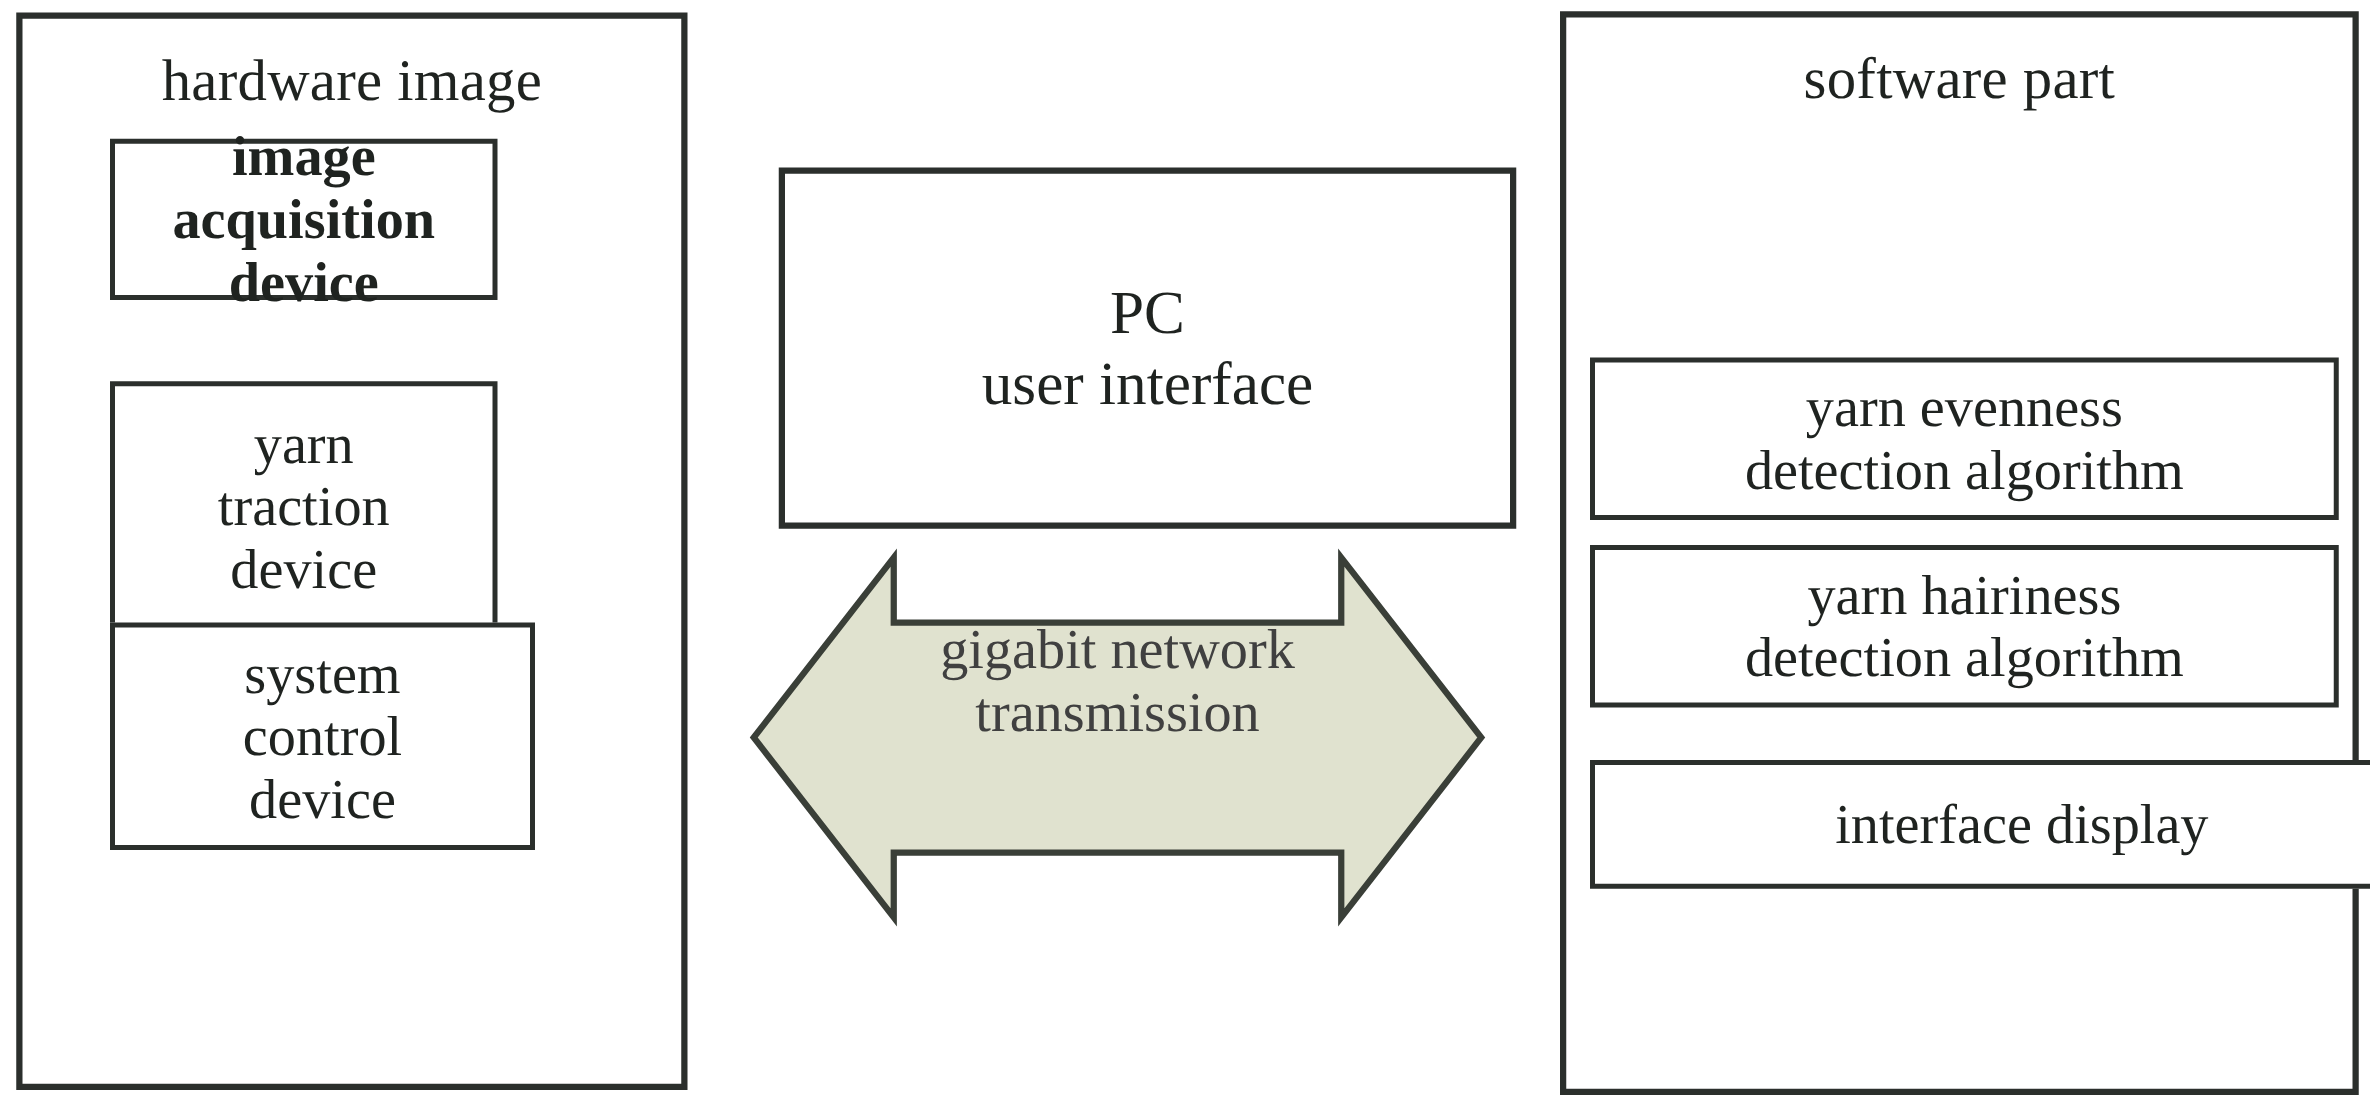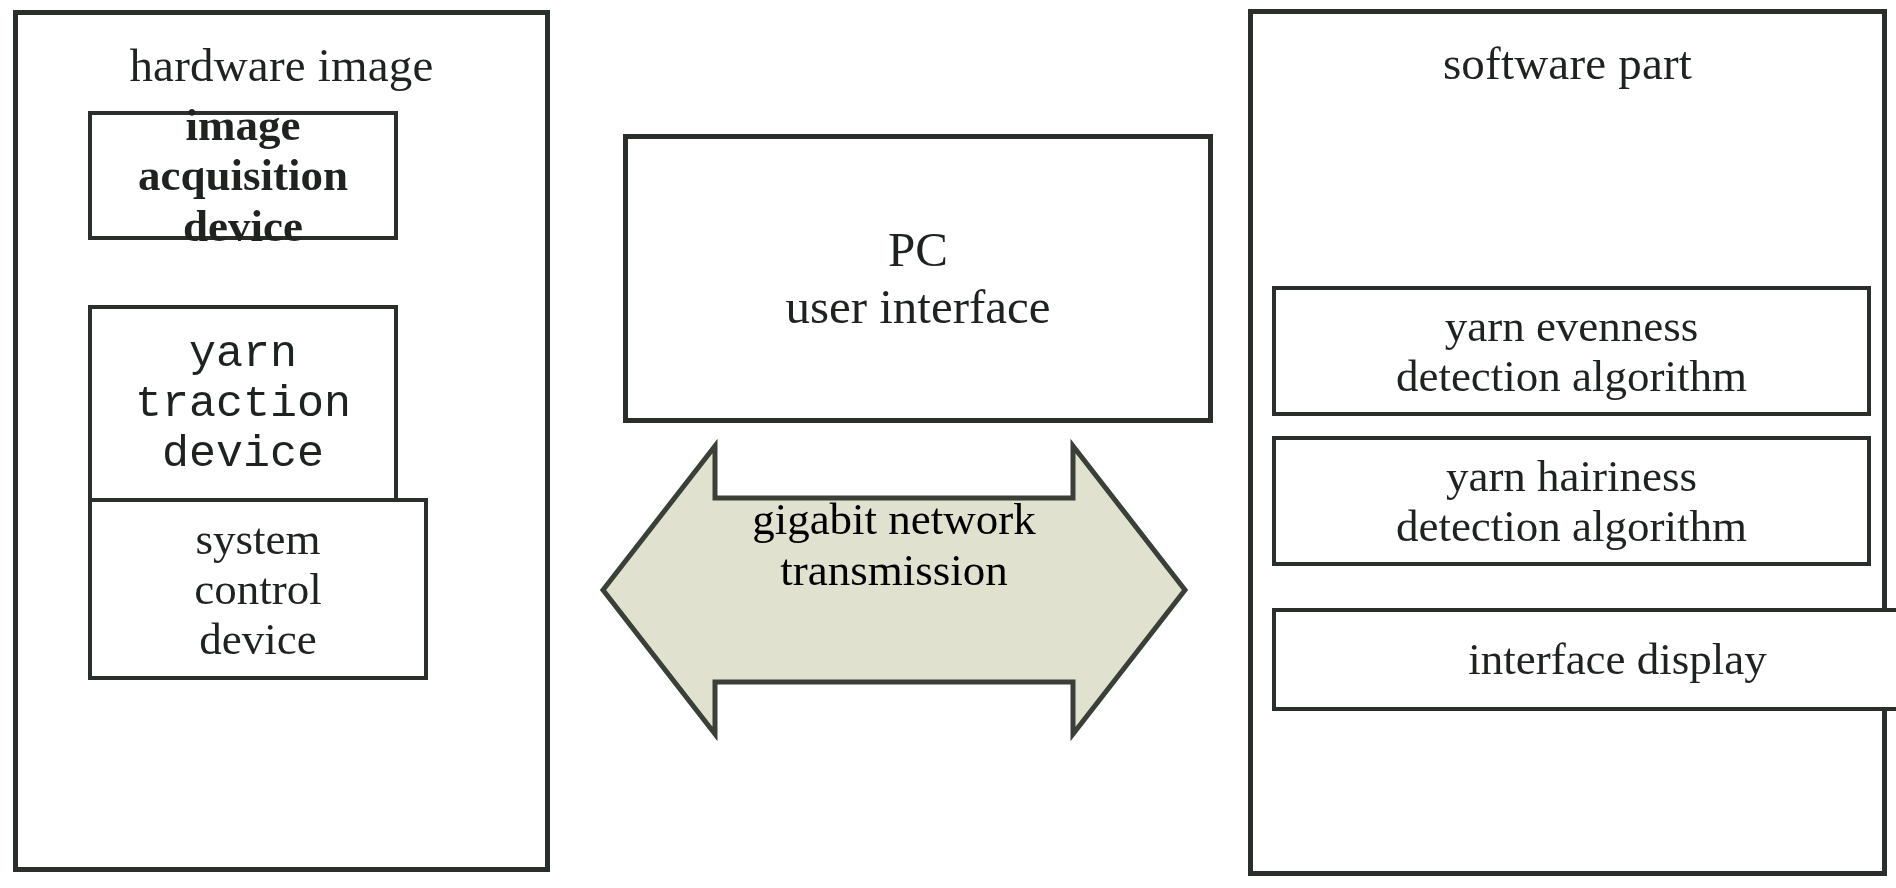--- a/index.html
+++ b/index.html
@@ -68,21 +68,21 @@
   .node-label {
     font-size: 45px;
     line-height: 1.115;
     color: #1f2320;
     white-space: pre-line;
     padding: 0 6px;
   }
 
   
   #hw-node-0 { left: 70px;  top: 96px; width: 310px; height: 129px; font-weight: bold; }
-  #hw-node-1 { left: 70px;  top: 290px; width: 310px; height: 200px; font-family: Liberation Mono, monospace; }
+  #hw-node-1 { left: 70px;  top: 290px; width: 310px; height: 200px; }
   #hw-node-2 { left: 70px;  top: 483px; width: 340px; height: 182px; }
 
   
   #sw-node-0 { left: 19px; top: 100px; width: 599px; height: 126px; }
   #sw-node-1 { left: 19px; top: 272px; width: 599px; height: 130px; }
   #sw-node-2 { left: 19px; top: 422px; width: 599px; height: 130px; }
   #sw-node-3 { left: 19px; top: 594px; width: 691px; height: 103px; }
 
   
   #pc-box {
@@ -116,21 +116,21 @@
     height: 100%;
   }
   #arrow-label {
     position: absolute;
     left: 598px;
     top: 494px;
     width: 592px;
     text-align: center;
     font-size: 45px;
     line-height: 1.13;
-    color: #000000;
+    color: #404040;
     white-space: pre-line;
     pointer-events: none;
   }
 </style>
 </head>
 <body>
 
 <div id="canvas">
 
   <div class="group-box" id="hardware-group">

